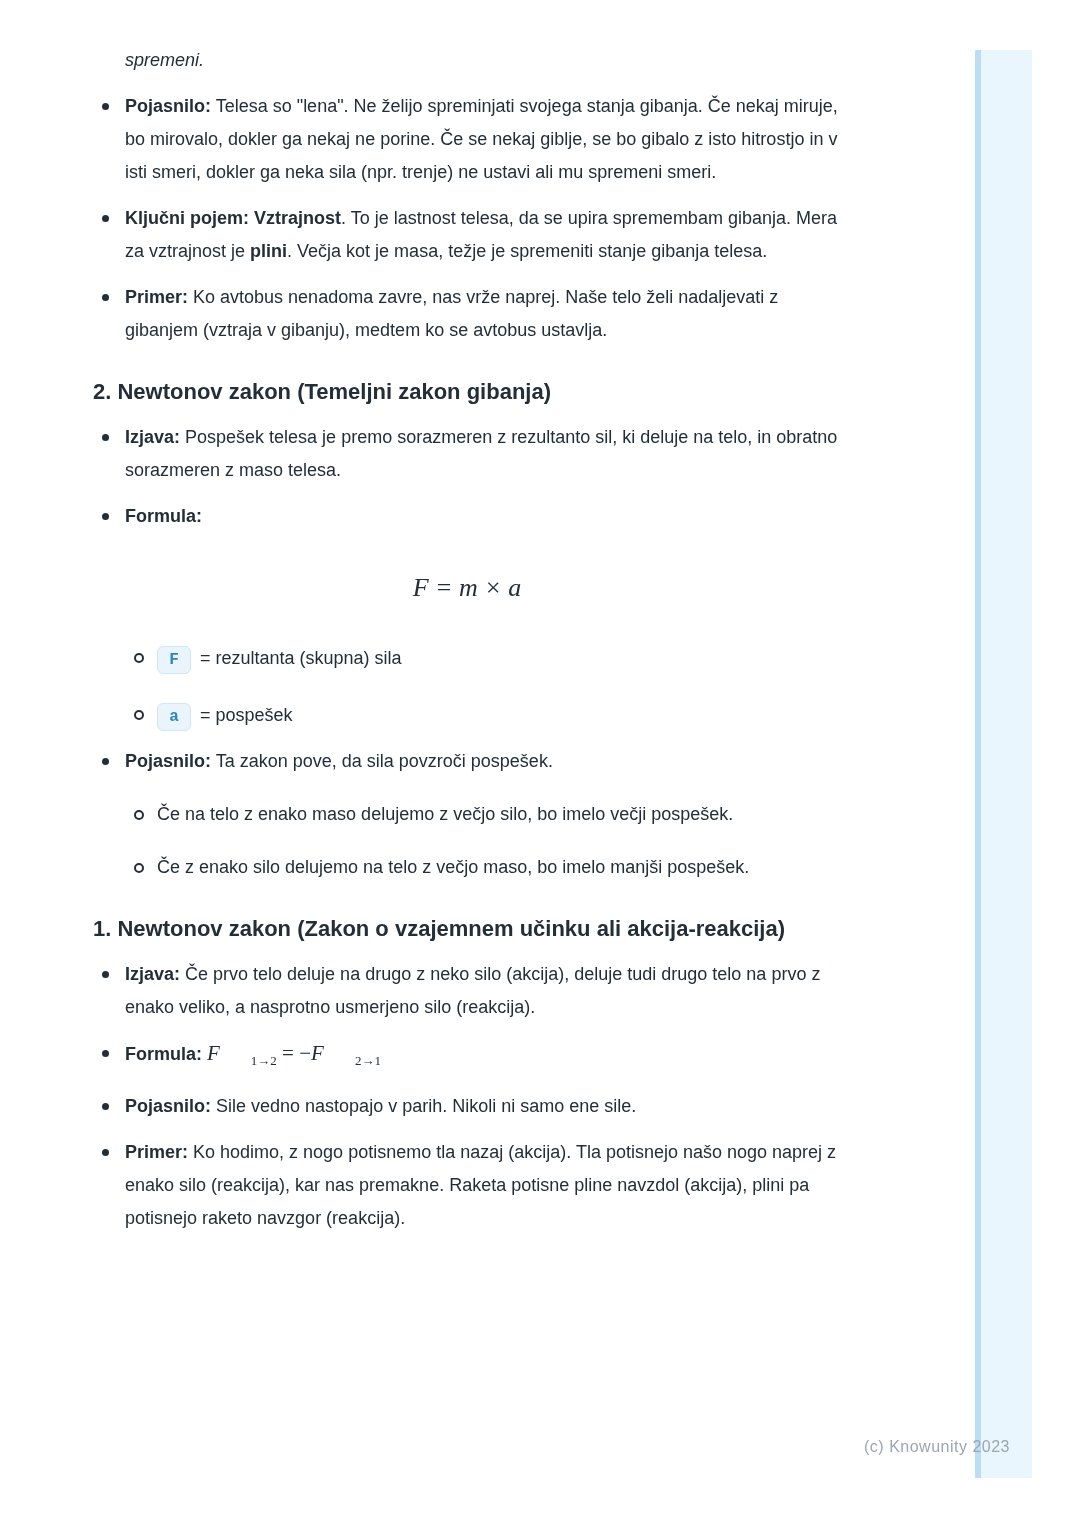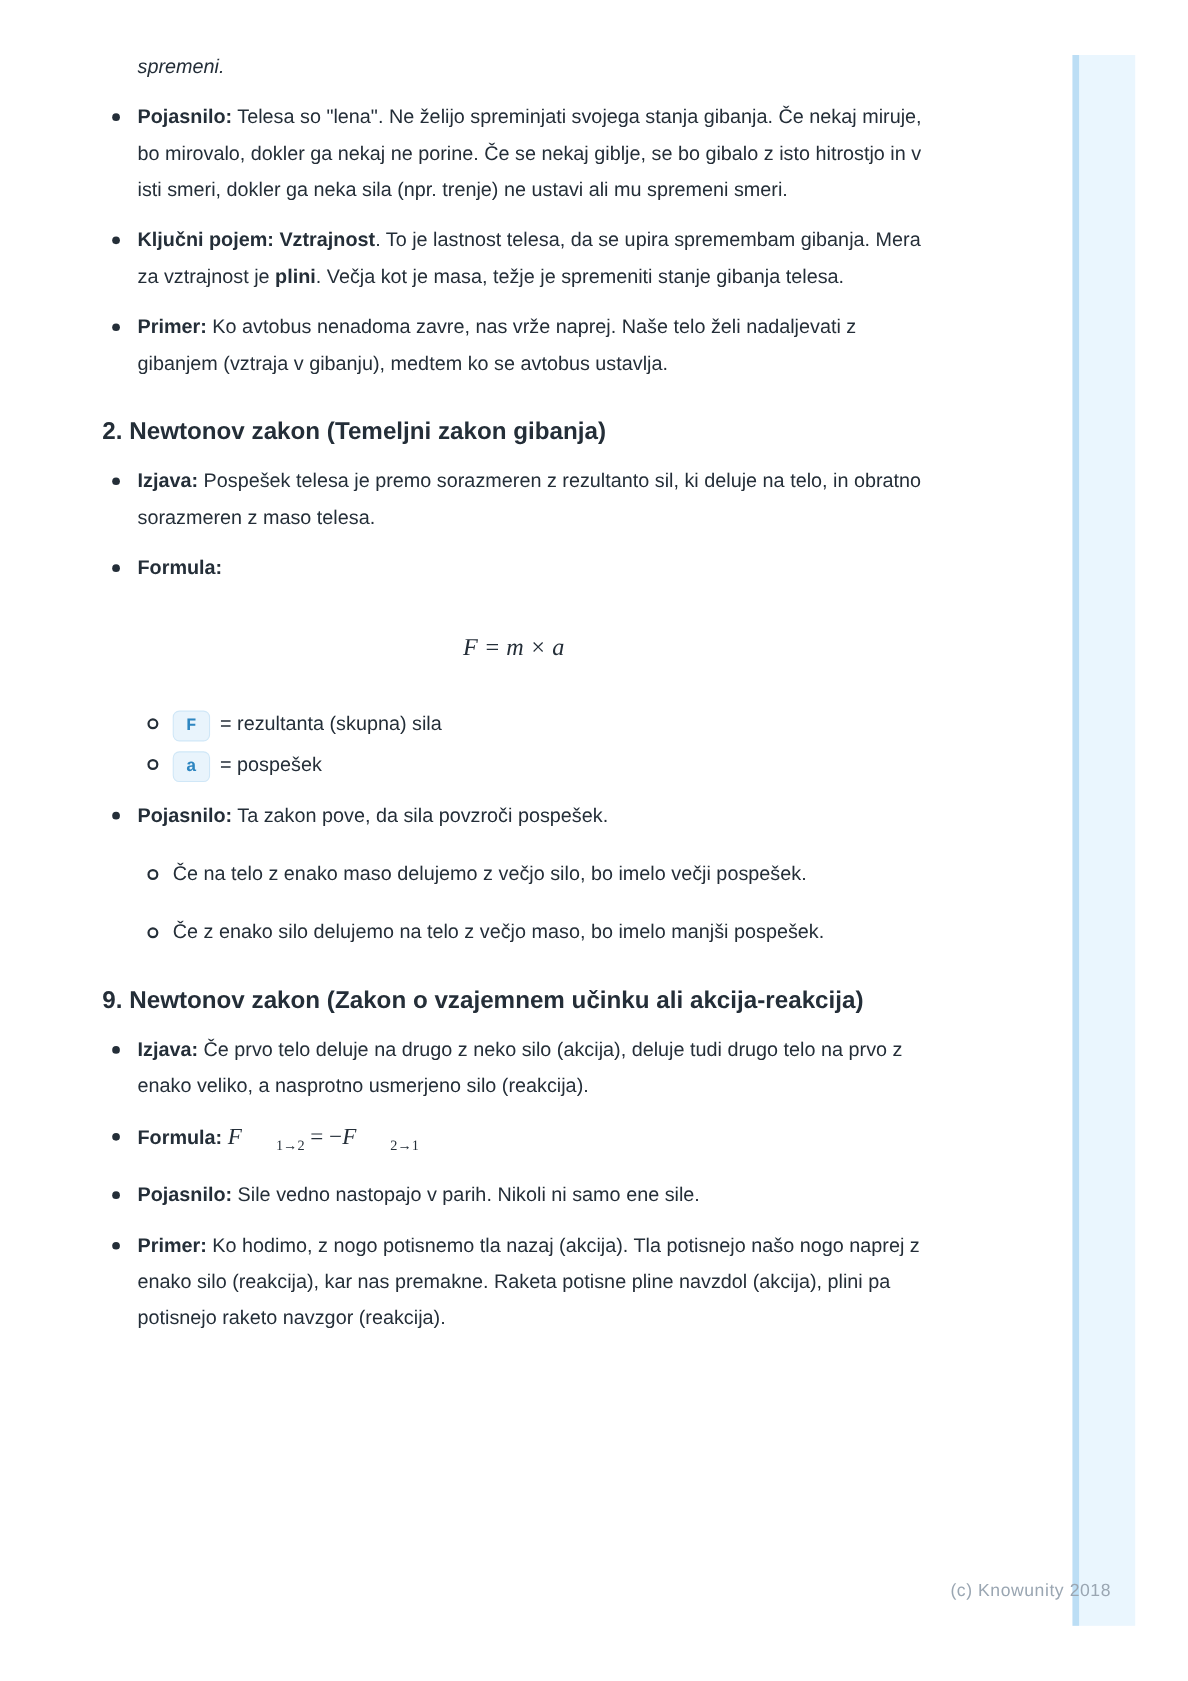--- a/index.html
+++ b/index.html
@@ -56,27 +56,27 @@
   .heading {
     font-size:22px; font-weight:700;
     margin:28px 0 4px 0;
     line-height:33px;
   }
 
   .formula-block {
     text-align:center;
     font-family:"Liberation Serif", serif;
     font-style:italic;
-    font-size:22px;
+    font-size:26px;
     margin:38px 0 38px 0;
     line-height:33px;
   }
 
   .legend { margin-bottom:6px; }
-  .legend-row { margin-top:4px; }
+  .legend-row { margin-top:24px; }
   .legend-row::before { top:11px; }
   .chip {
     display:inline-block;
     min-width:16px;
     padding:1px 8px;
     background:#e9f4fc;
     border:1px solid #d0e7f7;
     border-radius:6px;
     font-family:"Liberation Mono", monospace;
     font-weight:700;
@@ -150,36 +150,36 @@
     </div>
 
     <div class="li">
       <span class="b">Pojasnilo:</span><span> Ta zakon pove, da sila povzroči pospešek.</span>
     </div>
 
     <div class="li2">Če na telo z enako maso delujemo z večjo silo, bo imelo večji pospešek.</div>
     <div class="li2">Če z enako silo delujemo na telo z večjo maso, bo imelo manjši pospešek.</div>
 
 
-    <div class="heading">9. Newtonov zakon (Zakon o vzajemnem učinku ali akcija-reakcija)</div>
+    <div class="heading">1. Newtonov zakon (Zakon o vzajemnem učinku ali akcija-reakcija)</div>
 
     <div class="li">
       <span class="b">Izjava:</span><span> Če prvo telo deluje na drugo z neko silo (akcija), deluje tudi drugo telo na prvo z enako veliko, a nasprotno usmerjeno silo (reakcija).</span>
     </div>
 
     <div class="li">
       <span class="b">Formula:</span>
       <span class="math"><span class="mi">F</span><sub>1→2</sub><span> = −</span><span class="mi">F</span><sub>2→1</sub></span>
     </div>
 
     <div class="li">
       <span class="b">Pojasnilo:</span><span> Sile vedno nastopajo v parih. Nikoli ni samo ene sile.</span>
     </div>
 
     <div class="li">
       <span class="b">Primer:</span><span> Ko hodimo, z nogo potisnemo tla nazaj (akcija). Tla potisnejo našo nogo naprej z enako silo (reakcija), kar nas premakne. Raketa potisne pline navzdol (akcija), plini pa potisnejo raketo navzgor (reakcija).</span>
     </div>
 
   </div>
 
-  <div class="watermark">(c) Knowunity 2018</div>
+  <div class="watermark">(c) Knowunity 2023</div>
 
 </div>
 
 </body></html>

